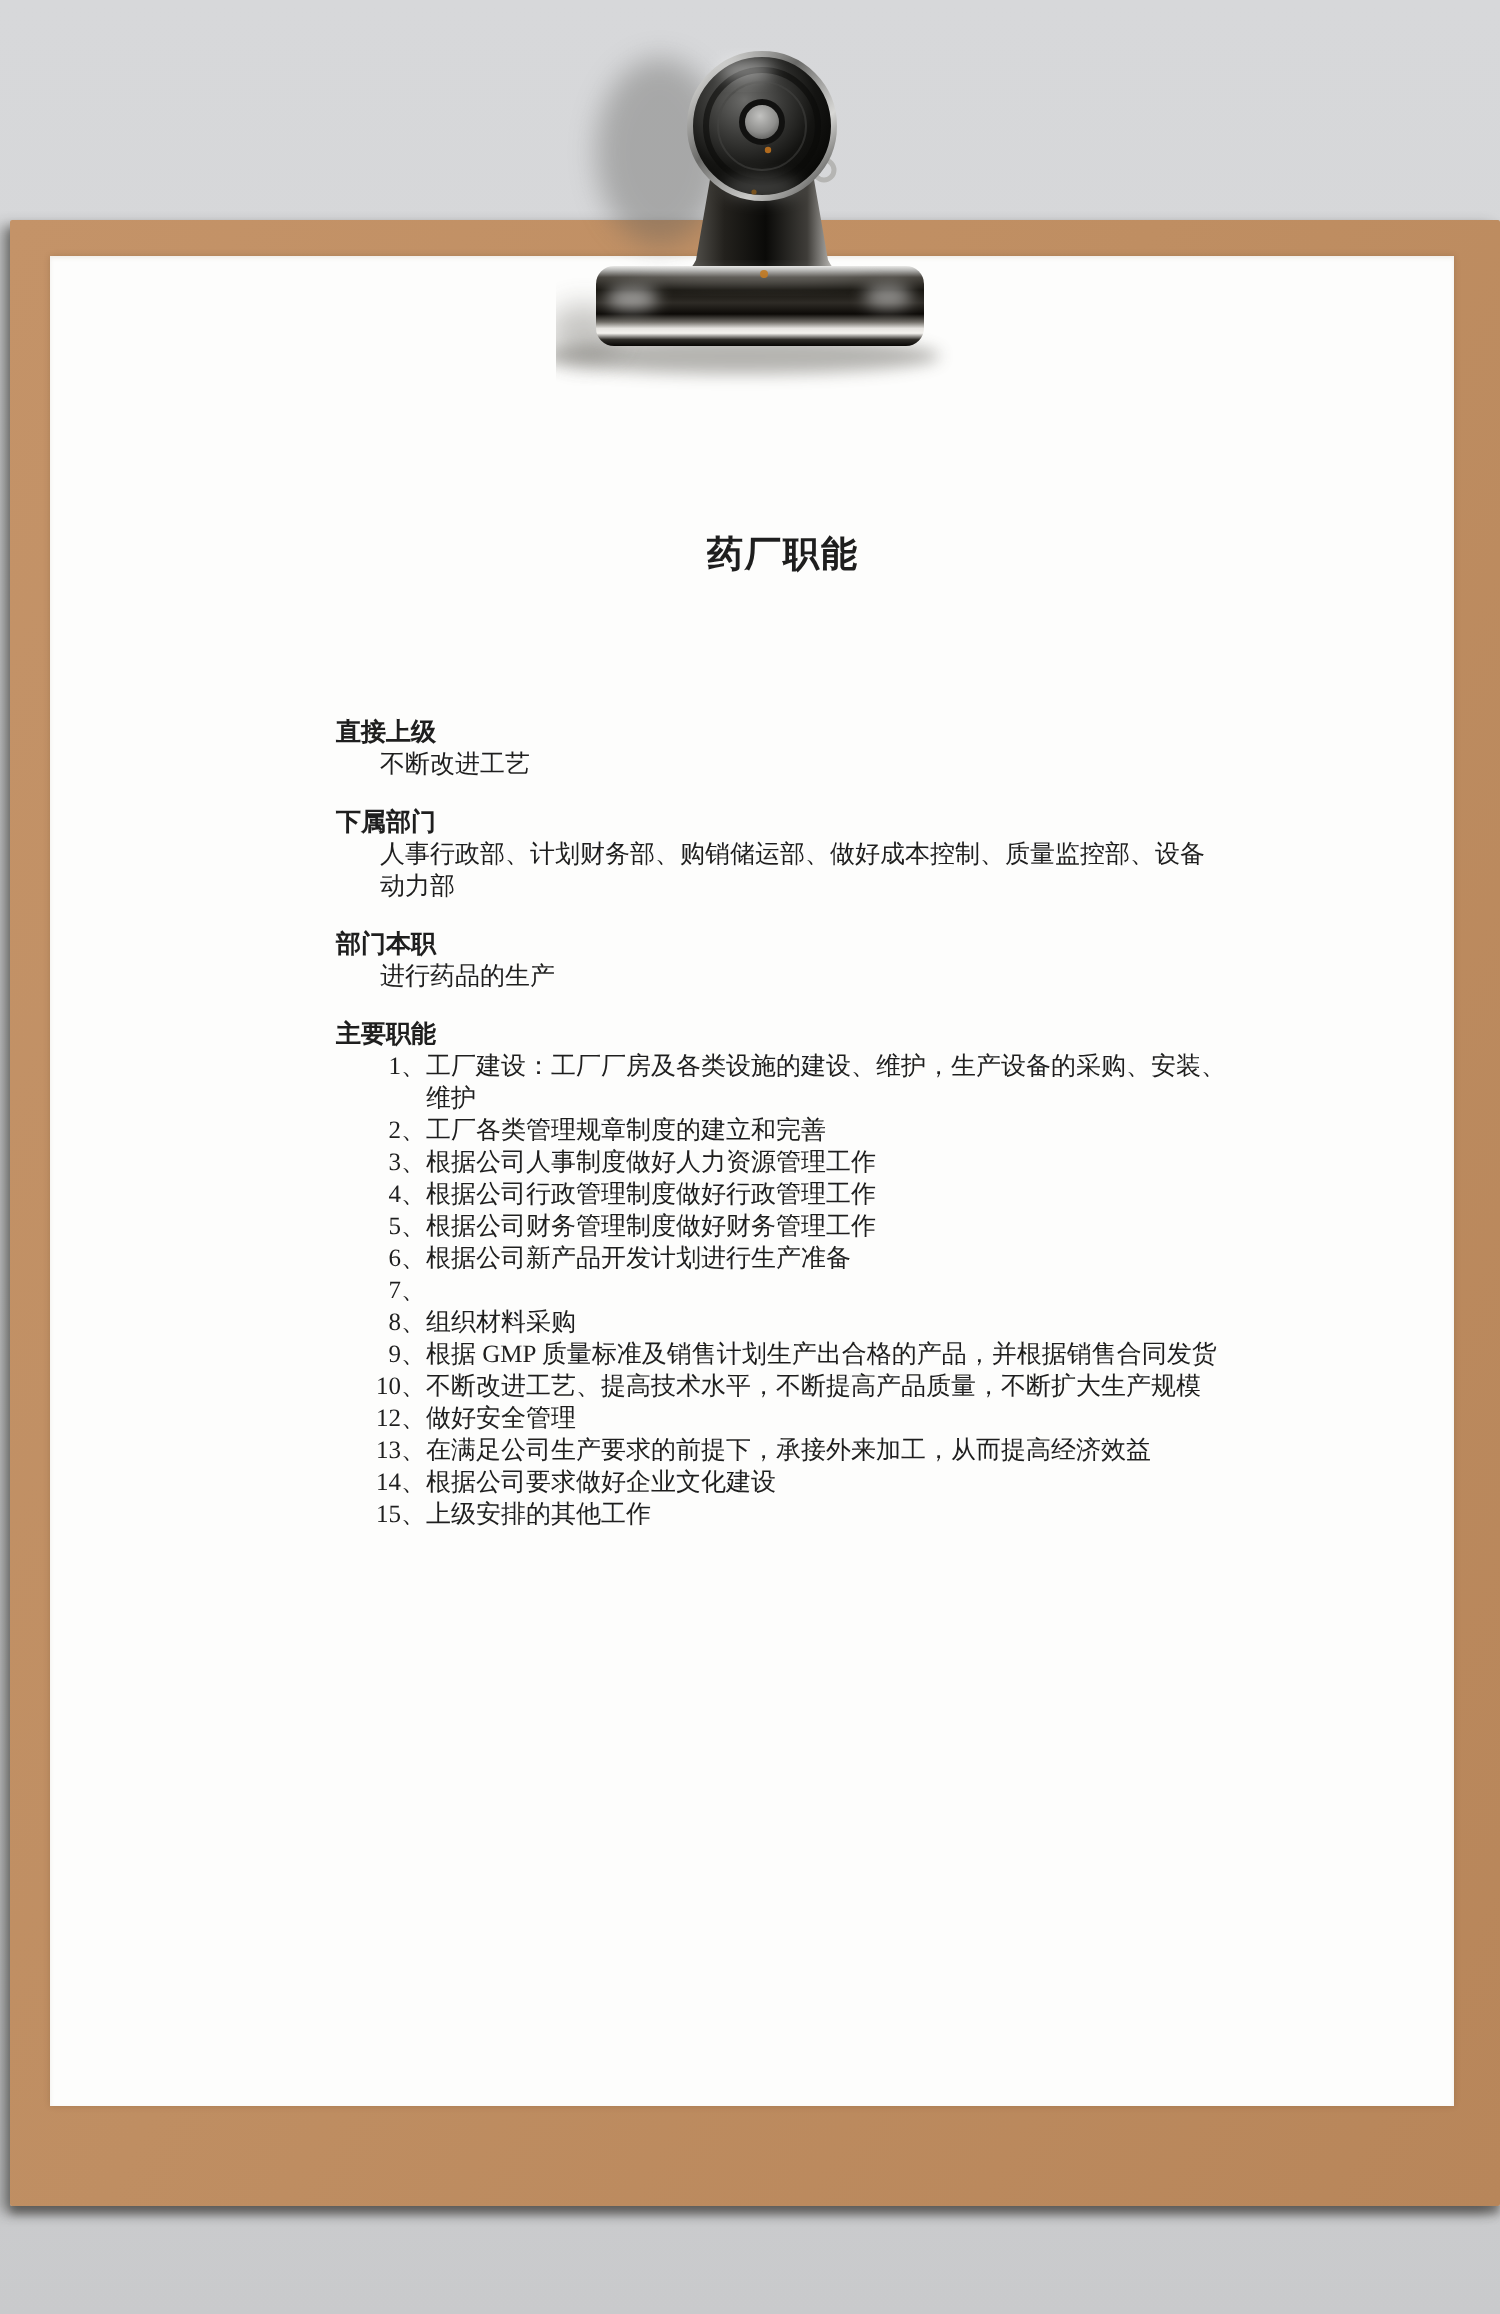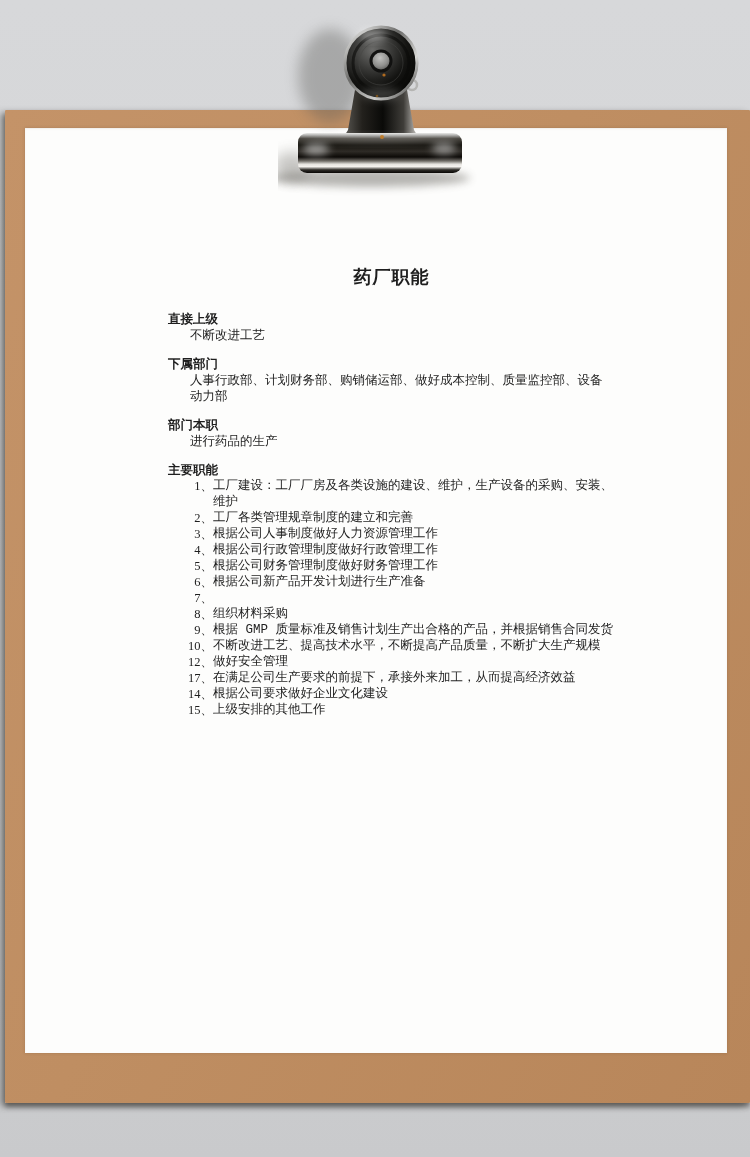--- a/index.html
+++ b/index.html
@@ -40,30 +40,30 @@
     left: 143px; top: 138px;
     width: 447px;
     font-size: 12.5px;
     line-height: 16px;
   }
   .title {
     font-size: 18px;
     font-weight: bold;
     line-height: 22px;
     text-align: center;
-    margin-bottom: 23px;
+    margin-bottom: 70px;
     letter-spacing: 1px;
   }
   .section + .section { margin-top: 13px; }
   .heading { font-weight: bold; }
   .content-line { margin-left: 22px; width: 420px; }
   .list { }
   .list-item { display: flex; width: 447px; }
   .list-item .num { width: 45px; text-align: right; flex: none; white-space: pre; }
-  .list-item .txt { width: 401px; font-family: Liberation Mono, monospace; }
+  .list-item .txt { width: 401px; }
   .clip {
     position: absolute;
     left: 278px; top: 8px;
     width: 210px; height: 190px;
   }
 </style>
 </head>
 <body>
 
 <div class="wall">
@@ -124,21 +124,21 @@
                 </div>
                 <div class="list-item">
                   <span class="num">10、</span>
                   <span class="txt">不断改进工艺、提高技术水平，不断提高产品质量，不断扩大生产规模</span>
                 </div>
                 <div class="list-item">
                   <span class="num">12、</span>
                   <span class="txt">做好安全管理</span>
                 </div>
                 <div class="list-item">
-                  <span class="num">17、</span>
+                  <span class="num">13、</span>
                   <span class="txt">在满足公司生产要求的前提下，承接外来加工，从而提高经济效益</span>
                 </div>
                 <div class="list-item">
                   <span class="num">14、</span>
                   <span class="txt">根据公司要求做好企业文化建设</span>
                 </div>
                 <div class="list-item">
                   <span class="num">15、</span>
                   <span class="txt">上级安排的其他工作</span>
                 </div>

